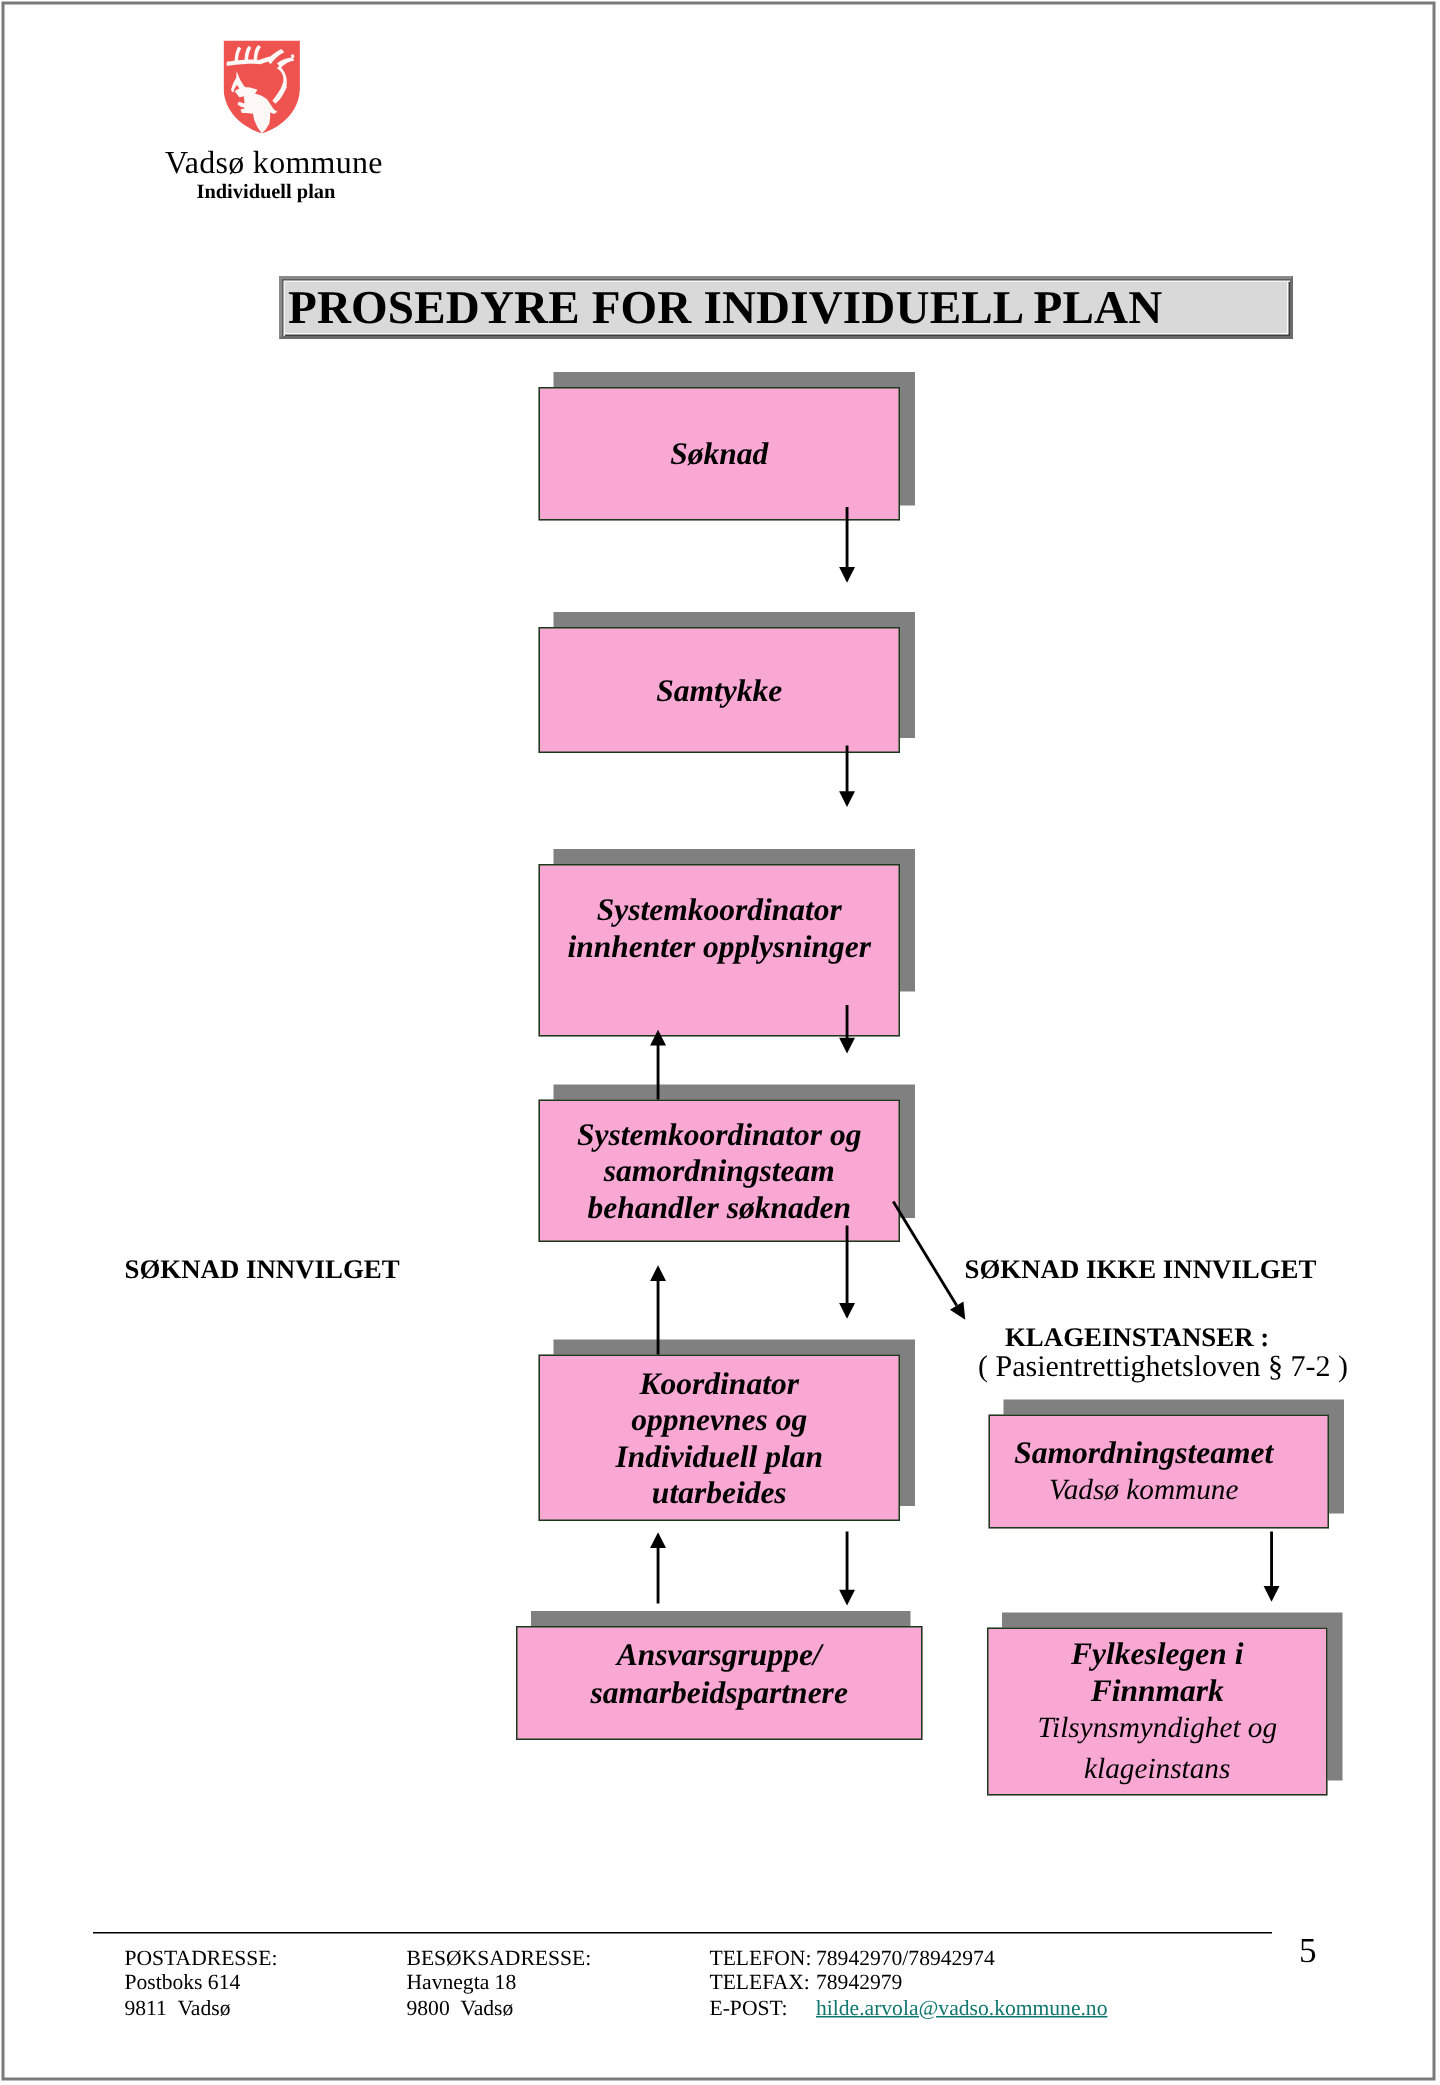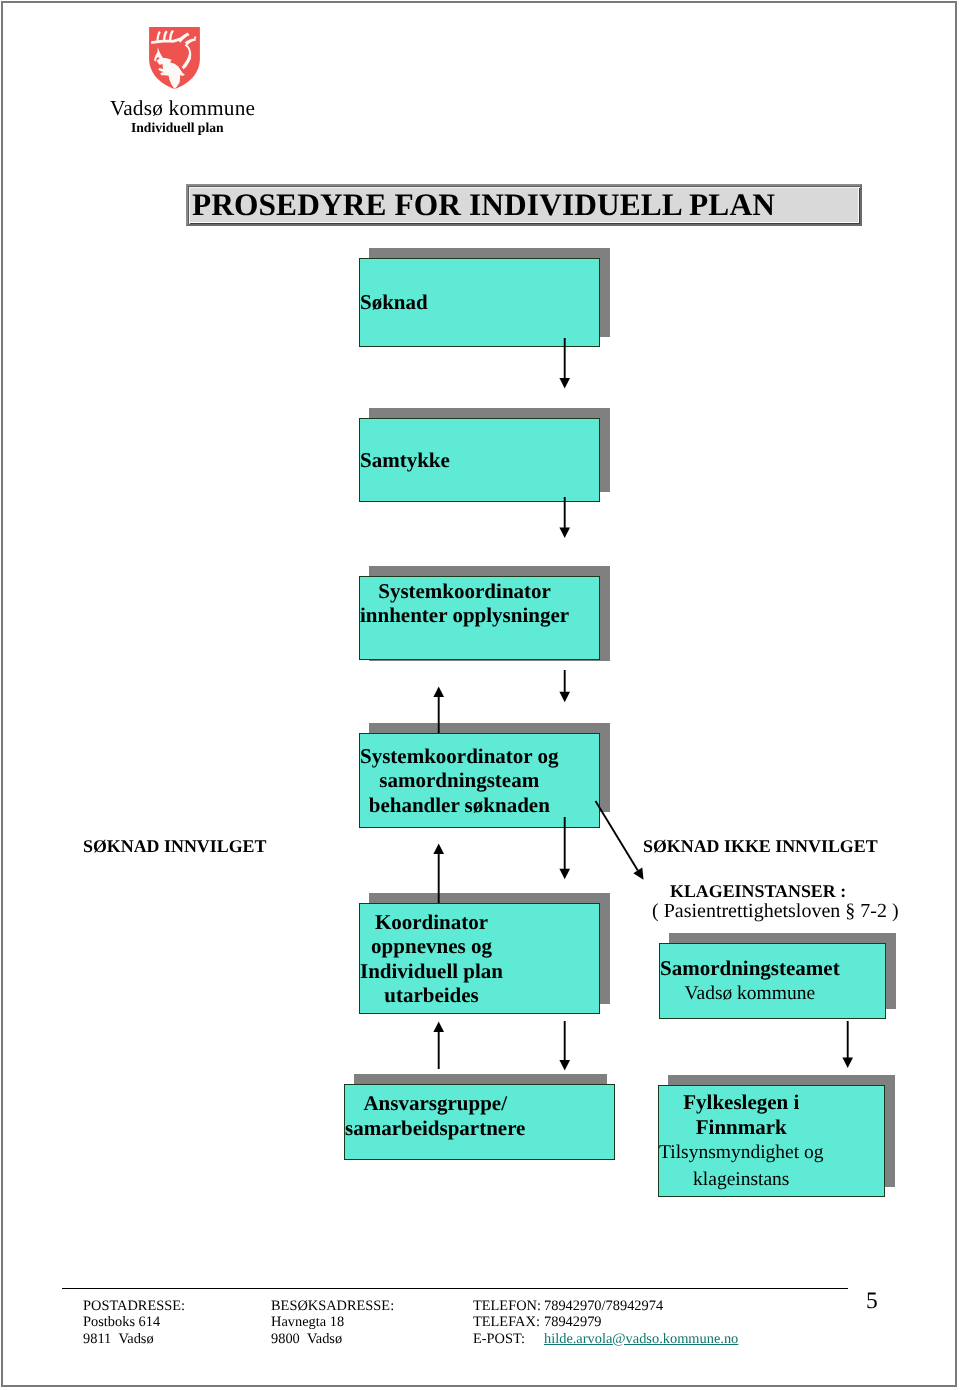--- a/index.html
+++ b/index.html
@@ -1,20 +1,20 @@
 <!DOCTYPE html>
 <html><head>
 <meta charset="utf-8">
 <style>
   html,body{margin:0;padding:0;background:#fff;}
   body{width:960px;height:1390px;overflow:hidden;font-family:"Liberation Serif",serif;color:#000;-webkit-font-smoothing:antialiased;text-rendering:geometricPrecision;}
   #page{position:relative;width:960px;height:1390px;background:#fff;}
   .pborder{position:absolute;border:2px solid #7a7a7a;left:1px;top:1px;width:956px;height:1386px;box-sizing:border-box;}
   
-  .fbox{position:absolute;box-sizing:border-box;background:#5eead4;border:1.5px solid #1b3a1b;display:flex;align-items:center;text-align:center;font-weight:bold;line-height:24.5px;}
+  .fbox{position:absolute;box-sizing:border-box;background:#f9a8d4;border:1.5px solid #1b3a1b;display:flex;align-items:center;justify-content:center;text-align:center;font-weight:bold;line-height:24.5px;font-style:italic;}
   .fshadow{position:absolute;background:#808080;}
   .ftext{position:relative;z-index:2;}
   .fbox.b1{font-size:21px;}
   .fbox .reg{font-weight:normal;font-size:19.5px;}
   .flabel{position:absolute;font-size:17.9px;font-weight:bold;white-space:nowrap;}
   #lbl-granted{left:83px;top:836px;}
   #lbl-notgranted{left:643px;top:836px;}
   #lbl-appeal{left:670px;top:881px;}
   #lbl-law{position:absolute;left:652px;top:900px;font-size:20px;white-space:nowrap;}
   
@@ -75,21 +75,21 @@
     <div class="fbox b1" style="left:359px;top:258px;width:241px;height:89px;">
       <span class="ftext"><span>Søknad</span></span>
     </div>
 
     <div class="fshadow" style="left:369px;top:408px;width:241px;height:84px;"></div>
     <div class="fbox b1" style="left:359px;top:418px;width:241px;height:84px;">
       <span class="ftext"><span>Samtykke</span></span>
     </div>
 
     <div class="fshadow" style="left:369px;top:566px;width:241px;height:95px;"></div>
-    <div class="fbox b1" style="left:359px;top:576px;width:241px;height:84px;padding-bottom:30px;">
+    <div class="fbox b1" style="left:359px;top:576px;width:241px;height:115px;padding-bottom:30px;">
       <span class="ftext">
         <span>Systemkoordinator</span><br>
         <span>innhenter opplysninger</span>
       </span>
     </div>
 
     <div class="fshadow" style="left:369px;top:723px;width:241px;height:89px;"></div>
     <div class="fbox b1" style="left:359px;top:733px;width:241px;height:95px;">
       <span class="ftext">
         <span>Systemkoordinator og</span><br>

